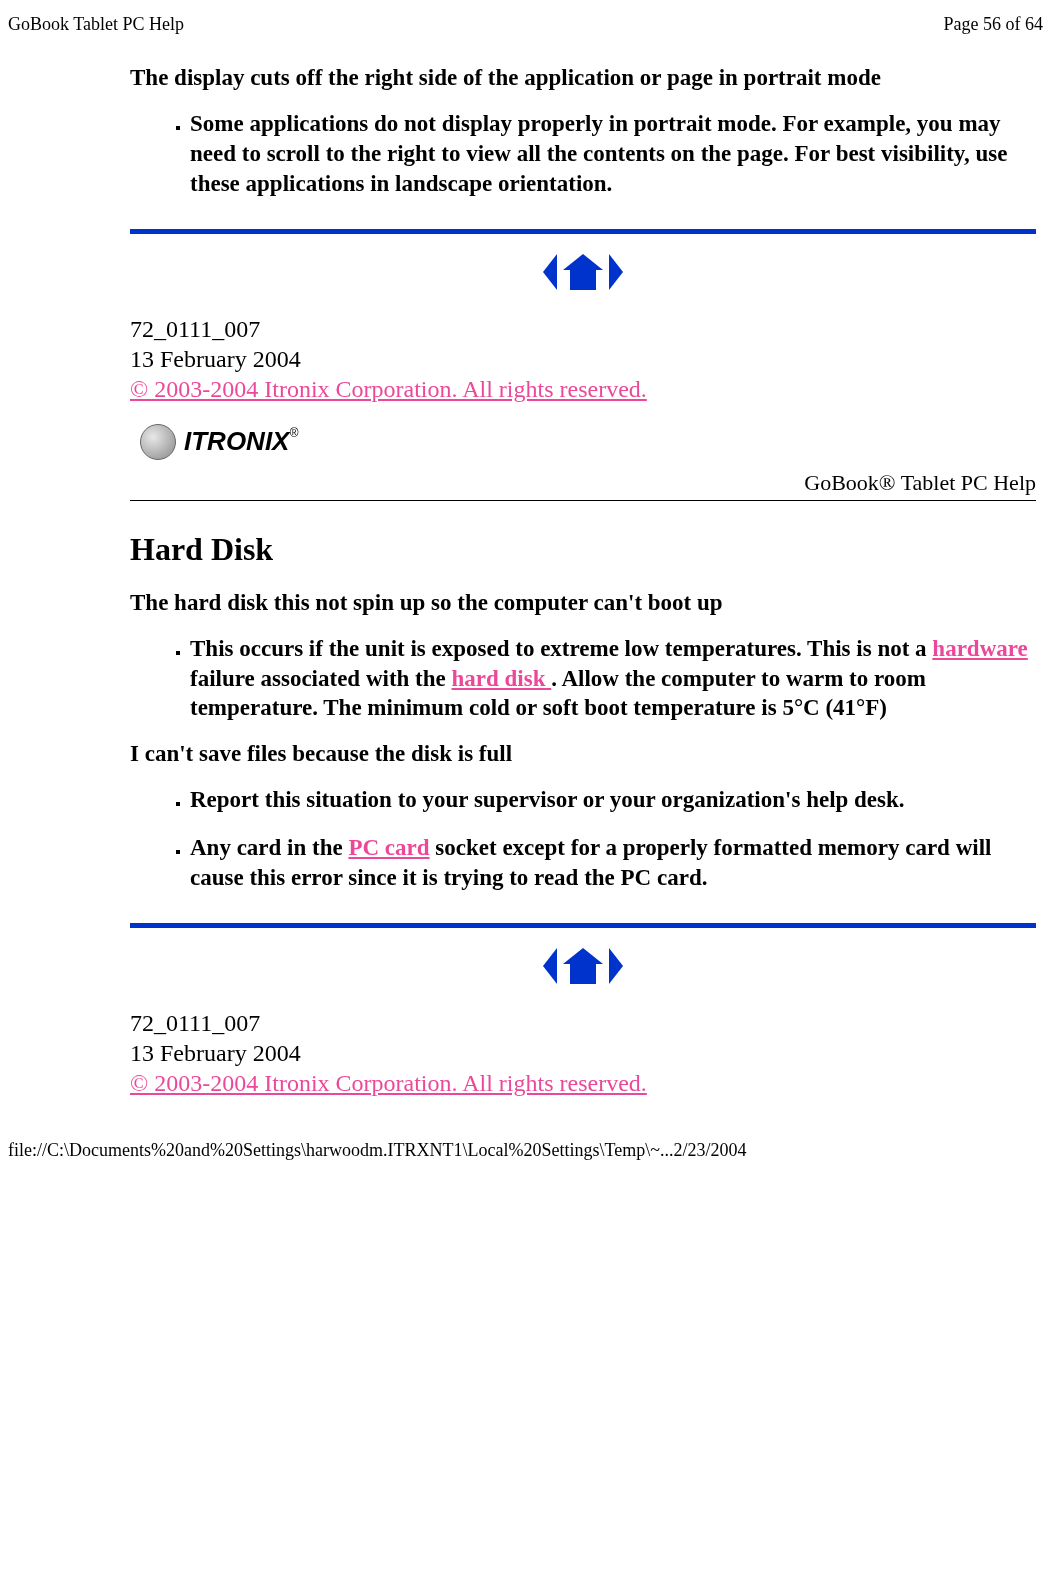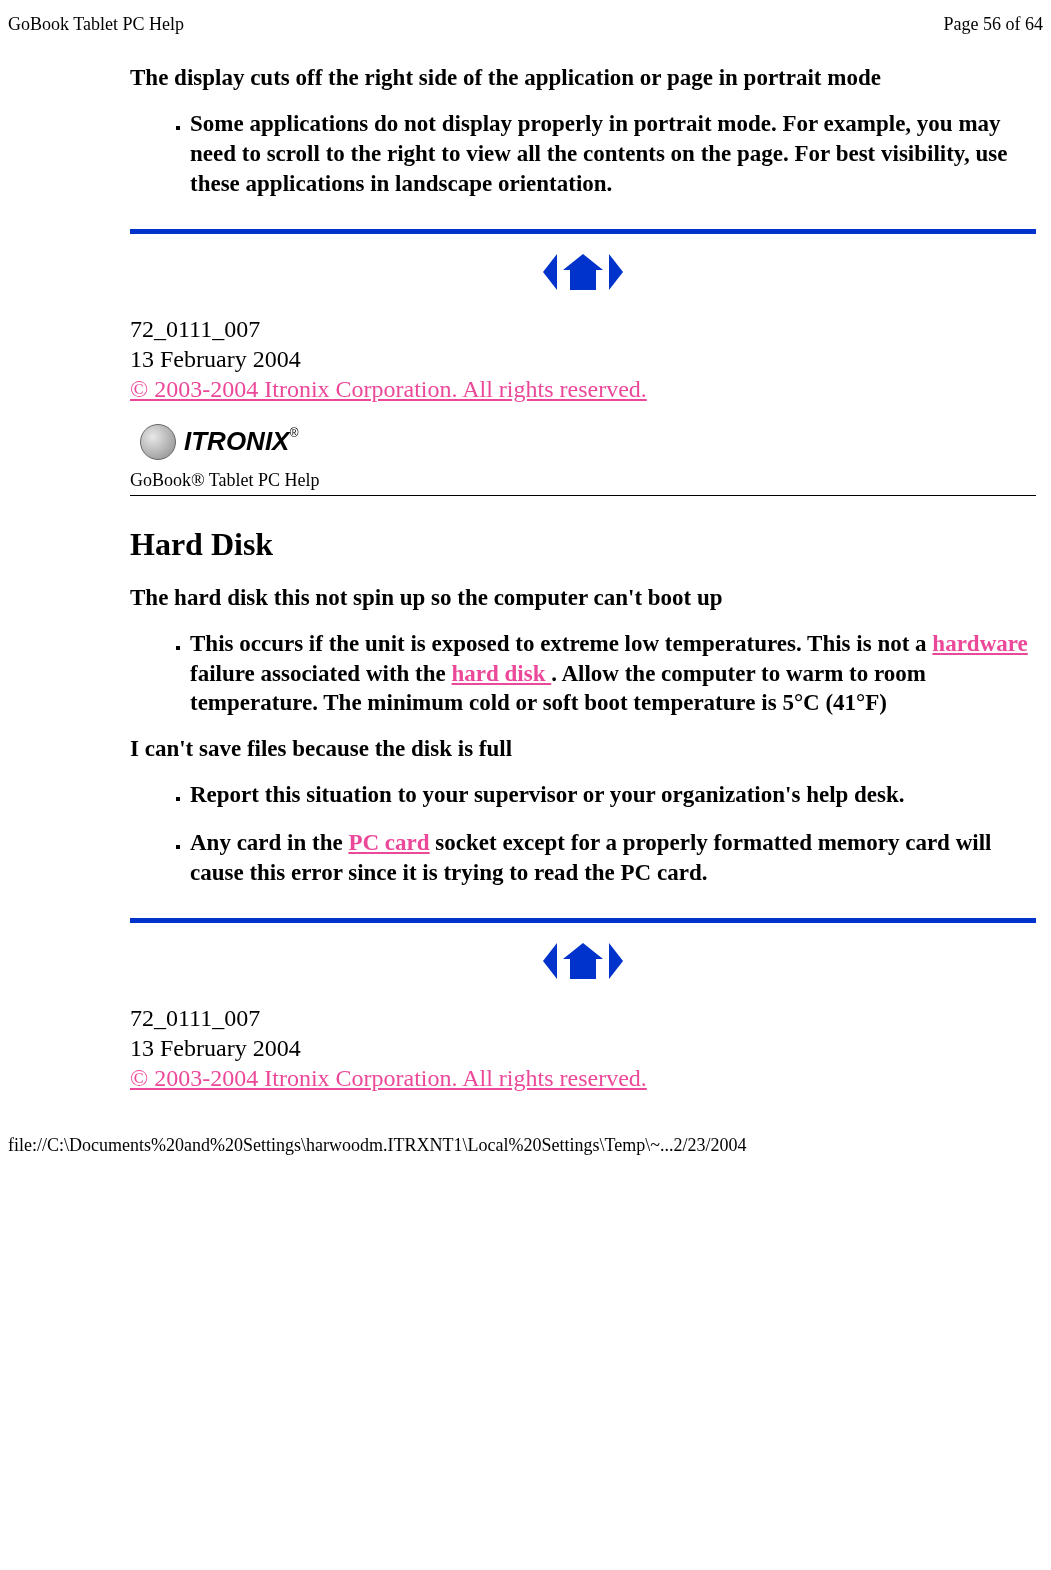--- a/index.html
+++ b/index.html
@@ -128,23 +128,24 @@
       font-style: italic;
       letter-spacing: 0px;
       color: #000;
     }
     .logo-reg {
       font-size: 12px;
       vertical-align: top;
       font-weight: normal;
     }
     .brand-line {
-      font-size: 18px;
-      margin-left: 0;
+      font-size: 22px;
+      margin-left: 9px;
       margin-bottom: 4px;
+      text-align: right;
     }
     .brand-underline {
       border-bottom: 1px solid #000;
       margin-bottom: 10px;
     }
     .page-footer {
       display: flex;
       justify-content: flex-start;
       padding: 2px 8px;
       margin-top: 40px;

